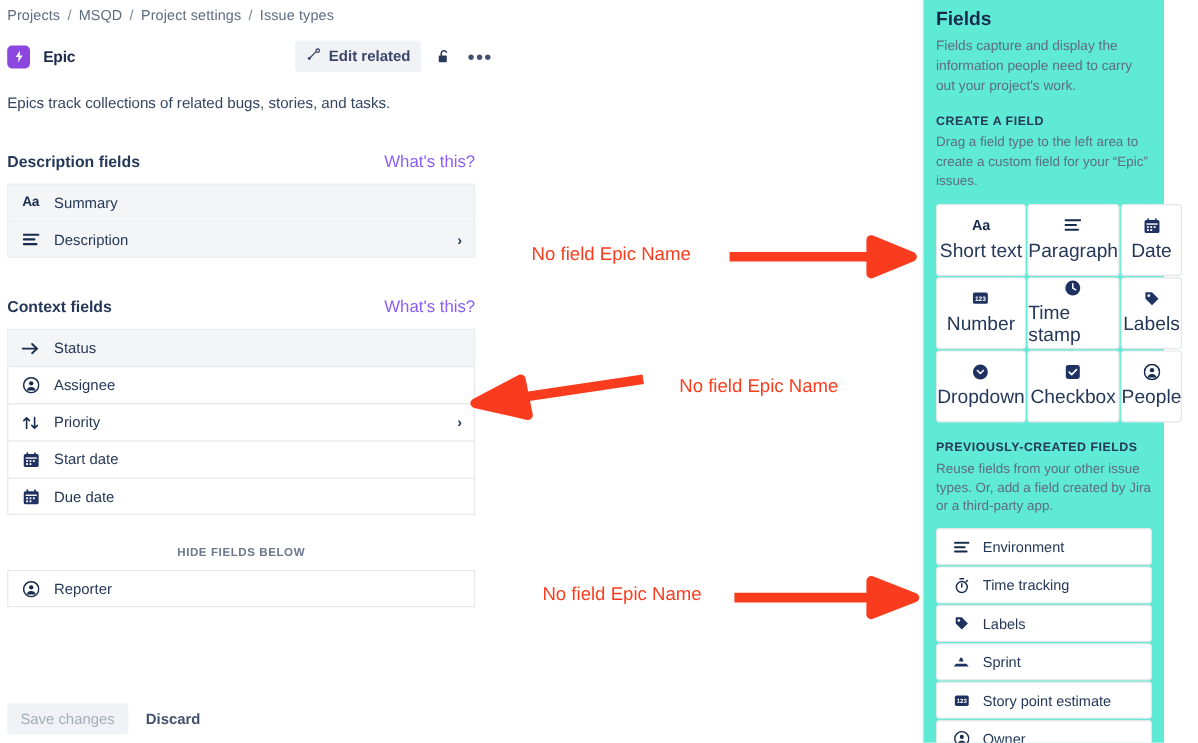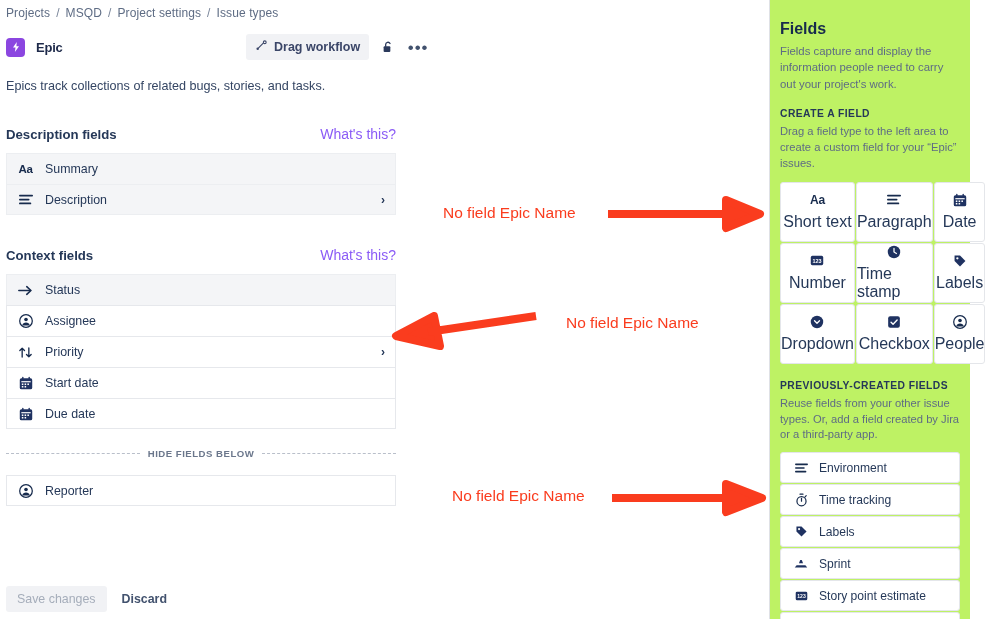--- a/index.html
+++ b/index.html
@@ -115,22 +115,22 @@
   }
   .btn-discard {
     background: transparent; border: none; padding: 6px 9px;
     font-size: 12.4px; color: #42526e; font-weight: 600;
     font-family: "Liberation Sans", sans-serif; cursor: pointer;
   }
 
   
   .sidebar {
     position: absolute; left: 769px; top: 0; width: 201px; height: 619px;
-    background: #bef264; border-left: 1px solid #dfe1e6;
-    padding: 12px 10px;
+    background: #5eead4; border-left: 1px solid #dfe1e6;
+    padding: 0 10px;
   }
   .sb-title {
     margin-top: 8px; font-size: 16px; font-weight: 600; color: #172b4d;
   }
   .sb-desc {
     margin-top: 5px; font-size: 11.4px; line-height: 1.43; color: #5e6c84;
   }
   .sb-section-label {
     margin-top: 16px; font-size: 10.3px; font-weight: 700; color: #253858;
     letter-spacing: .45px;
@@ -195,21 +195,21 @@
 
     <div class="header-actions">
       <button class="btn-edit-workflow">
         <span>
           <svg width="13" height="13" viewBox="0 0 24 24" fill="none" stroke="#3b4668" stroke-width="2" stroke-linecap="round">
             <circle cx="5" cy="18" r="2.3" fill="#3b4668" stroke="none"></circle>
             <circle cx="18" cy="6" r="2.6" fill="none"></circle>
             <path d="M6.6 16.4 14.8 8.2"></path>
           </svg>
         </span>
-        <span>Drag workflow</span>
+        <span>Edit related</span>
       </button>
       <span class="icon-lock">
         <svg width="14" height="15" viewBox="0 0 24 24">
           <path d="M8 10V7a4 4 0 0 1 7.5-1.9" fill="none" stroke="#2b3a5c" stroke-width="2.2" stroke-linecap="round"></path>
           <rect x="4.5" y="10" width="11.5" height="9.5" rx="1.6" fill="#2b3a5c"></rect>
         </svg>
       </span>
       <span class="icon-more">•••</span>
     </div>
 
@@ -302,21 +302,21 @@
               <rect x="3.6" y="12.8" width="2" height="2" fill="#ffffff"></rect>
               <rect x="7.2" y="12.8" width="2" height="2" fill="#ffffff"></rect>
               <rect x="4" y="1" width="1.8" height="3.4" rx=".9" fill="#1f3261"></rect>
               <rect x="12.2" y="1" width="1.8" height="3.4" rx=".9" fill="#1f3261"></rect>
             </svg>
         </span>
         <span class="flabel">Due date</span>
       </div>
     </div>
 
-    <div class="hide-divider" style="top:446px;">
+    <div class="hide-divider" style="top:446px;flex-direction:column;">
       <span class="line"></span>
       <span class="lbl">HIDE FIELDS BELOW</span>
       <span class="line"></span>
     </div>
 
     <div class="field-list" style="top:475px;">
       <div class="field-row">
         <span class="fi">
           <svg width="14" height="14" viewBox="0 0 20 20">
               <circle cx="10" cy="10" r="9" fill="none" stroke="#172b4d" stroke-width="1.8"></circle>

